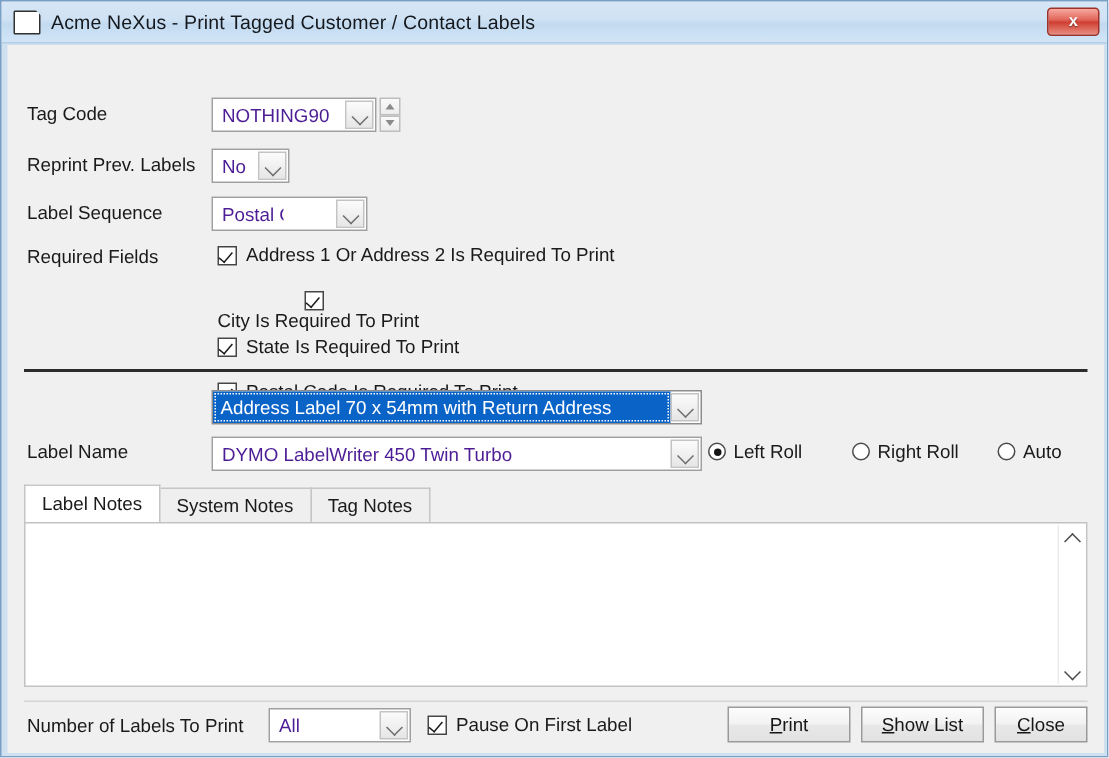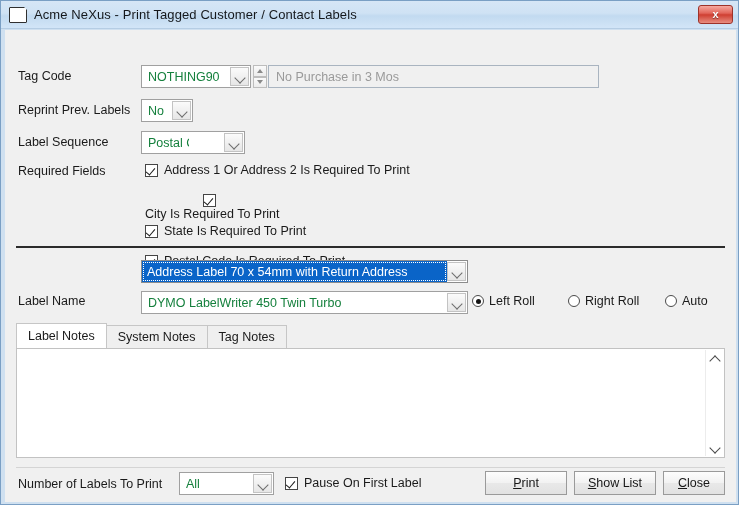--- a/index.html
+++ b/index.html
@@ -99,21 +99,21 @@
     background: #ffffff;
     border: 1px solid #a0a0a0;
     display: flex;
     align-items: center;
     cursor: pointer;
   }
   .combo .cval {
     flex: 1 1 auto;
     padding-left: 6px;
     font-size: 12.5px;
-    color: #15803d;
+    color: #4c1d95;
     white-space: nowrap;
     overflow: hidden;
   }
   .combo .carrow {
     flex: 0 0 auto;
     width: 17px;
     align-self: stretch;
     margin: 1px 1px 1px 0;
     background: linear-gradient(to bottom, #fbfbfb, #e6e6e6);
     border: 1px solid #c3c3c3;
@@ -358,21 +358,20 @@
     <div class="combo" style="left:136px; top:35px; width:110px; height:23px;">
       <span class="cval">NOTHING90</span>
       <span class="carrow"></span>
     </div>
 
     <div class="spinner" style="left:248px; top:35px; height:23px;">
       <div class="up"></div>
       <div class="down"></div>
     </div>
 
-    <div class="rofield" style="left:263px; top:35px; width:331px; height:23px;">No Purchase in 3 Mos</div>
 
     <div class="lbl" style="left:13px; top:73px;">Reprint Prev. Labels</div>
 
     <div class="combo" style="left:136px; top:69px; width:52px; height:23px;">
       <span class="cval">No</span>
       <span class="carrow"></span>
     </div>
 
     <div class="lbl" style="left:13px; top:105px;">Label Sequence</div>
 

